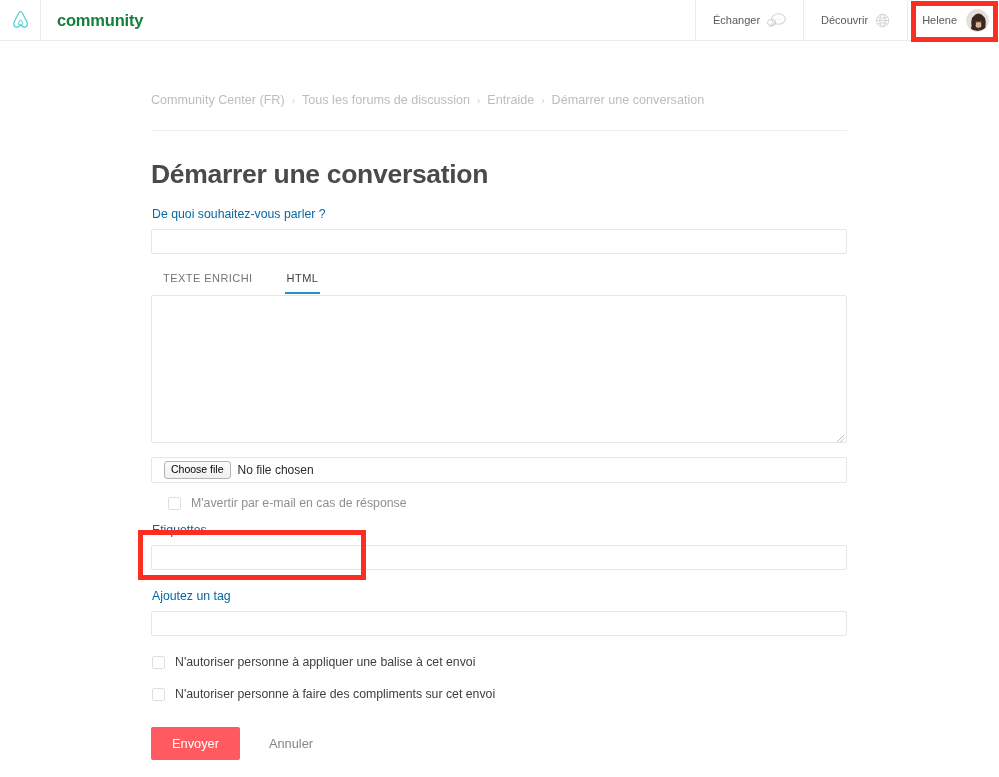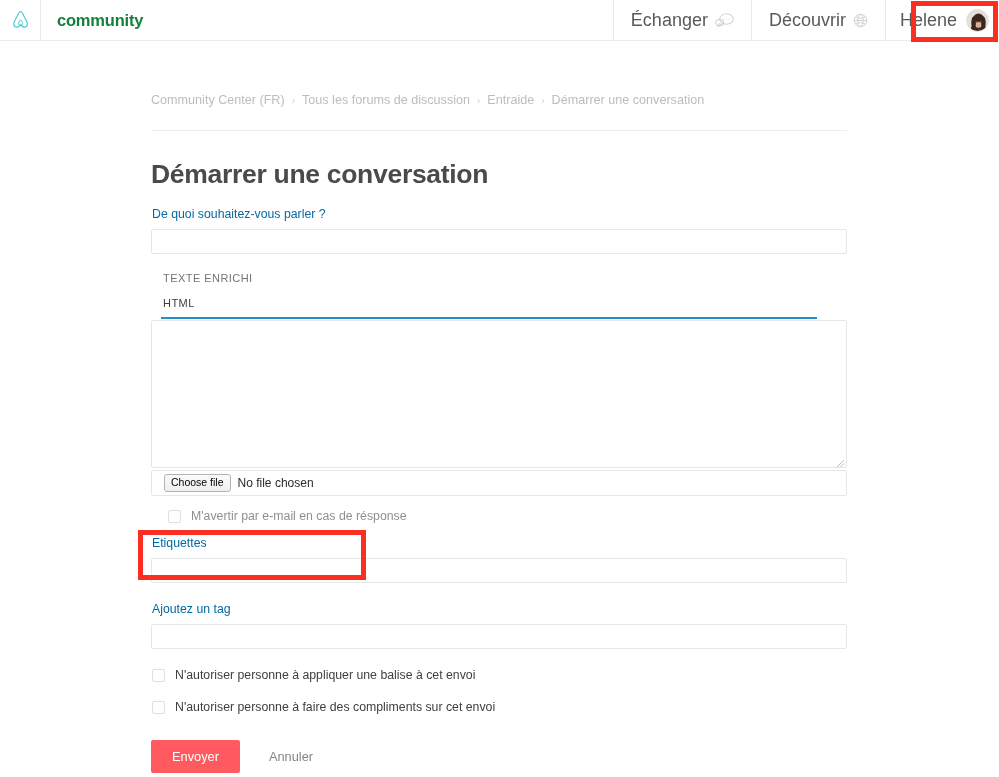--- a/index.html
+++ b/index.html
@@ -39,21 +39,21 @@
     letter-spacing: -0.2px;
   }
   .nav-spacer { flex: 1 1 auto; }
   .nav-right { display: flex; align-items: stretch; }
   .nav-item {
     display: flex;
     align-items: center;
     gap: 7px;
     padding: 0 17px;
     border-left: 1px solid #ebebeb;
-    font-size: 18px;
+    font-size: 11px;
     color: #565a5c;
     cursor: pointer;
     white-space: nowrap;
   }
   .nav-item .nav-ico { display:flex; align-items:center; color:#cfd2d3; }
   .nav-item.user { padding: 0 10px 0 14px; gap: 9px; }
   .avatar {
     width: 23px; height: 23px; border-radius: 50%;
     overflow: hidden; flex: 0 0 23px;
     border: 1px solid #e8e8e8;
@@ -122,21 +122,20 @@
     padding: 0 8px;
     display: block;
     font-family: "Liberation Sans", sans-serif;
   }
 
   
   .tabs {
     display: flex;
     margin: 15px 0 0 10px;
     border-bottom: 1px solid transparent;
-    flex-direction: column;
   }
   .tab {
     font-size: 11px;
     color: #727578;
     letter-spacing: 0.45px;
     padding: 3px 2px 8px 2px;
     margin-right: 30px;
     cursor: pointer;
     border-bottom: 2px solid transparent;
   }
@@ -169,21 +168,21 @@
   }
 
   .file-row {
     width: 696px;
     height: 26px;
     border: 1px solid #e6e6e6;
     border-radius: 2px;
     display: flex;
     align-items: center;
     padding-left: 12px;
-    margin-top: 2px;
+    margin-top: 14px;
     background: #fff;
   }
   .file-btn {
     font-size: 10.5px;
     font-family: "Liberation Sans", sans-serif;
     color: #000;
     background: linear-gradient(#fbfbfb, #efefef);
     border: 1px solid #b3b3b3;
     border-radius: 3px;
     padding: 1px 6px 2px 6px;

